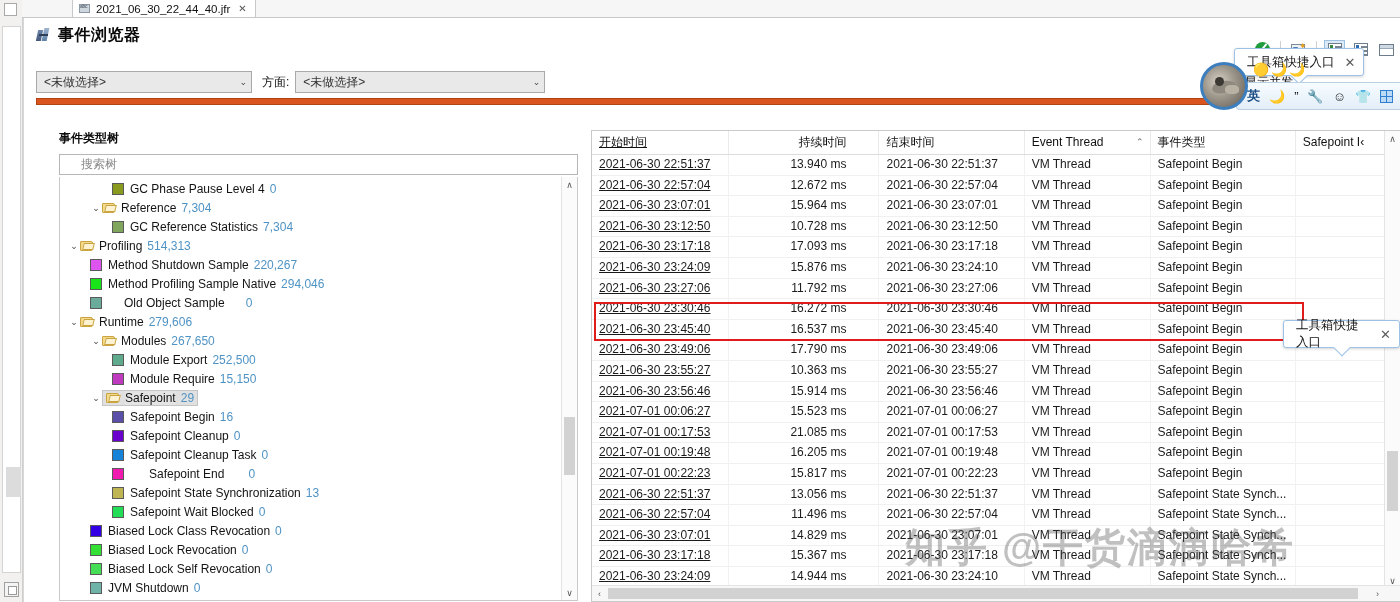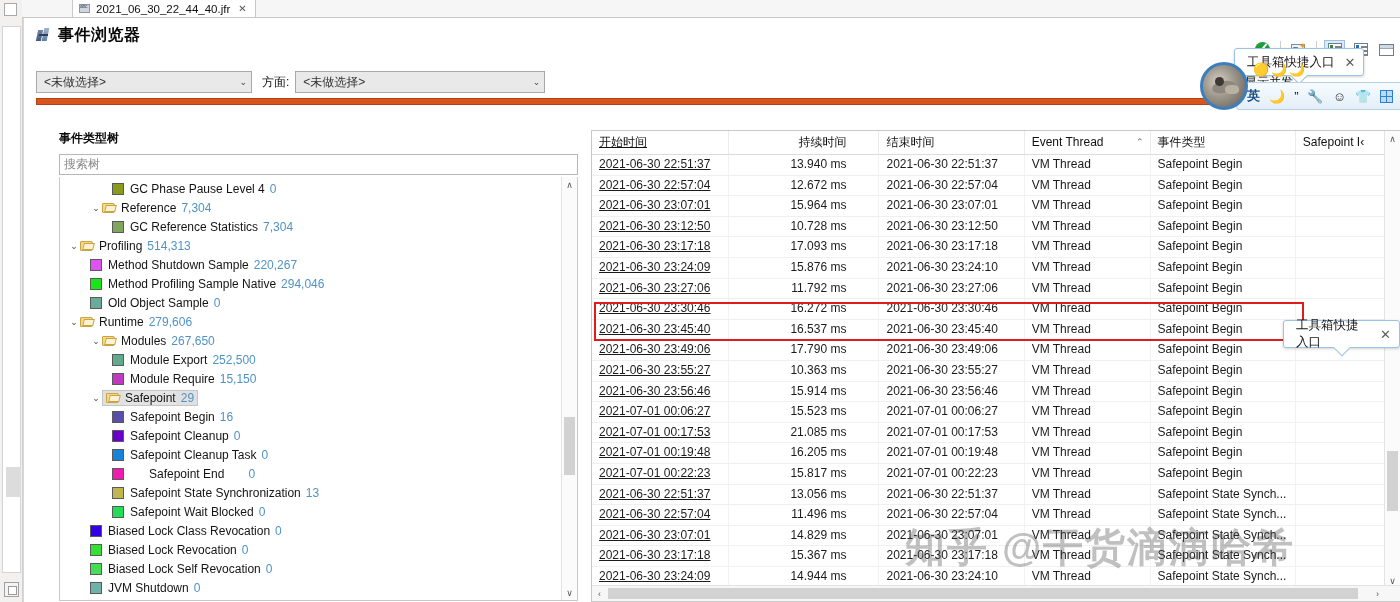--- a/index.html
+++ b/index.html
@@ -72,21 +72,21 @@
 
   .orange-bar{position:absolute;left:12px;top:80px;width:1361px;height:7px;background:#d9541e;border:1px solid #b0430f;box-sizing:border-box;}
 
   .show-conc{position:absolute;right:108px;top:56px;display:flex;align-items:center;gap:5px;font-size:12px;color:#111;}
   .cbox{width:12px;height:12px;border:1px solid #8c8c8c;background:#fff;box-sizing:border-box;}
 
   
   .tree-panel{position:absolute;left:35px;top:112px;width:523px;height:472px;}
   .tree-head{font-size:12px;font-weight:bold;color:#0b0b0b;margin-bottom:7px;}
   .tree-search{width:519px;height:21px;border:1px solid #b6b6b6;background:#fff;box-sizing:border-box;
-               display:flex;align-items:center;padding:0 4px;color:#8a8a8a;font-size:12px;}
+               display:flex;align-items:center;padding:0 21px;color:#8a8a8a;font-size:12px;}
   .tree-box{position:relative;width:519px;height:424px;border:1px solid #c9c9c9;border-top:none;background:#fff;
             box-sizing:border-box;overflow:hidden;margin-top:2px;}
   .tree-list{position:absolute;left:0;top:0;width:503px;padding-top:2px;}
   .tnode{height:19px;display:flex;align-items:center;font-size:12px;color:#141414;white-space:nowrap;}
   .tnode .arrow{width:12px;text-align:center;color:#4a4a4a;font-size:9px;flex:0 0 auto;}
   .tnode .folder{width:15px;height:12px;position:relative;flex:0 0 auto;margin-right:4px;}
   .tnode .folder:before{content:"";position:absolute;left:0;top:1px;width:13px;height:10px;background:#f4d98a;border:1px solid #c9a441;box-sizing:border-box;border-radius:1px 2px 2px 1px;}
   .tnode .folder:after{content:"";position:absolute;left:3px;top:3px;width:11px;height:7px;background:#fdf3d2;border:1px solid #c9a441;box-sizing:border-box;transform:skewX(-14deg);}
   .tnode .swatch{width:12px;height:12px;border:1px solid #5a5a5a;box-sizing:border-box;flex:0 0 auto;margin-right:6px;}
   .tnode .lbl{color:#141414;}
@@ -288,21 +288,21 @@
             <div class="tnode" style="padding-left: 30px;">
               <span class="swatch" style="background: rgb(221, 85, 238);"></span>
               <span class="lbl">Method Shutdown Sample</span>
               <span class="cnt">220,267</span>
             </div>
             <div class="tnode" style="padding-left: 30px;">
               <span class="swatch" style="background: rgb(25, 230, 25);"></span>
               <span class="lbl">Method Profiling Sample Native</span>
               <span class="cnt">294,046</span>
             </div>
-            <div class="tnode" style="padding-left: 30px;">
+            <div class="tnode" style="padding-left: 30px; gap: 16px;">
               <span class="swatch" style="background: rgb(106, 171, 154);"></span>
               <span class="lbl">Old Object Sample</span>
               <span class="cnt">0</span>
             </div>
             <div class="tnode" style="padding-left: 8px;">
               <span class="arrow">⌄</span>
               <span style="display: flex; align-items: center;">
                 <span class="folder"></span>
                 <span class="lbl">Runtime</span>
                 <span class="cnt">279,606</span>

